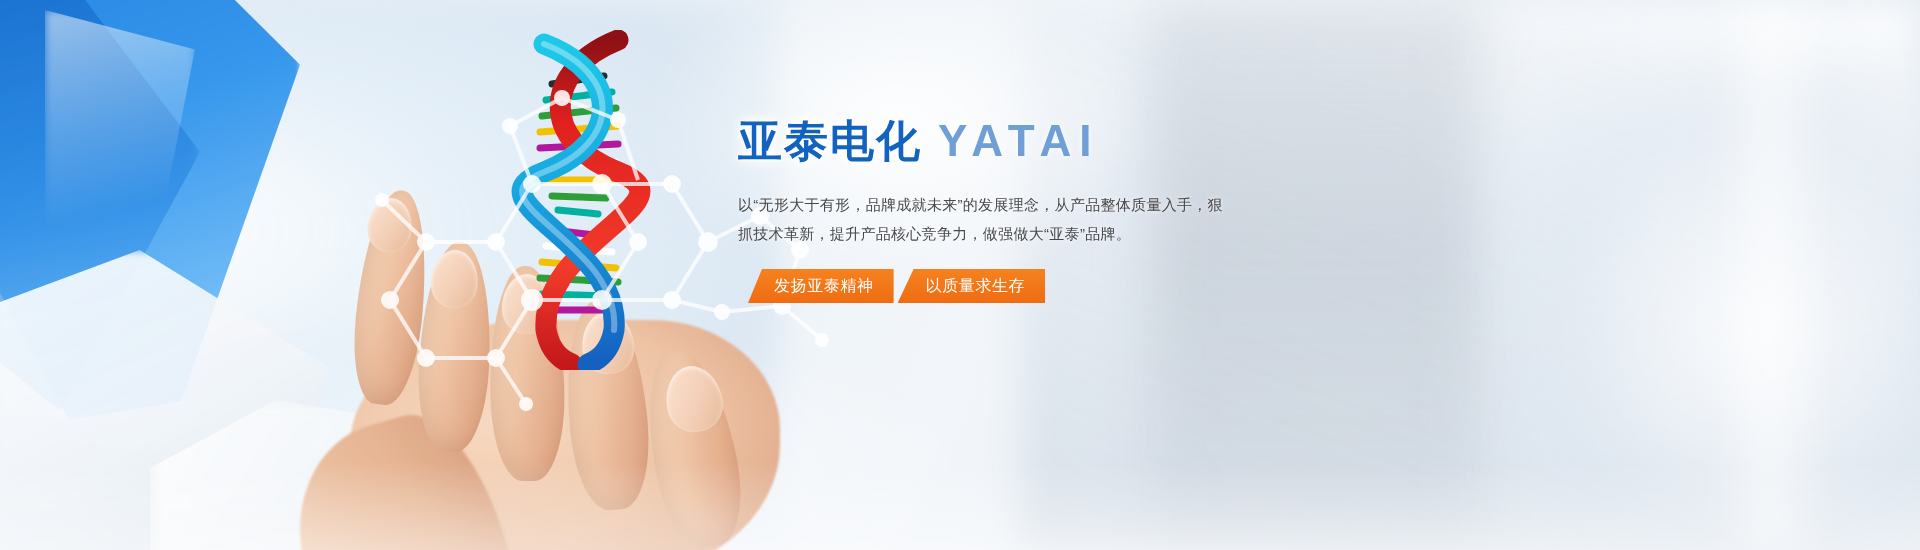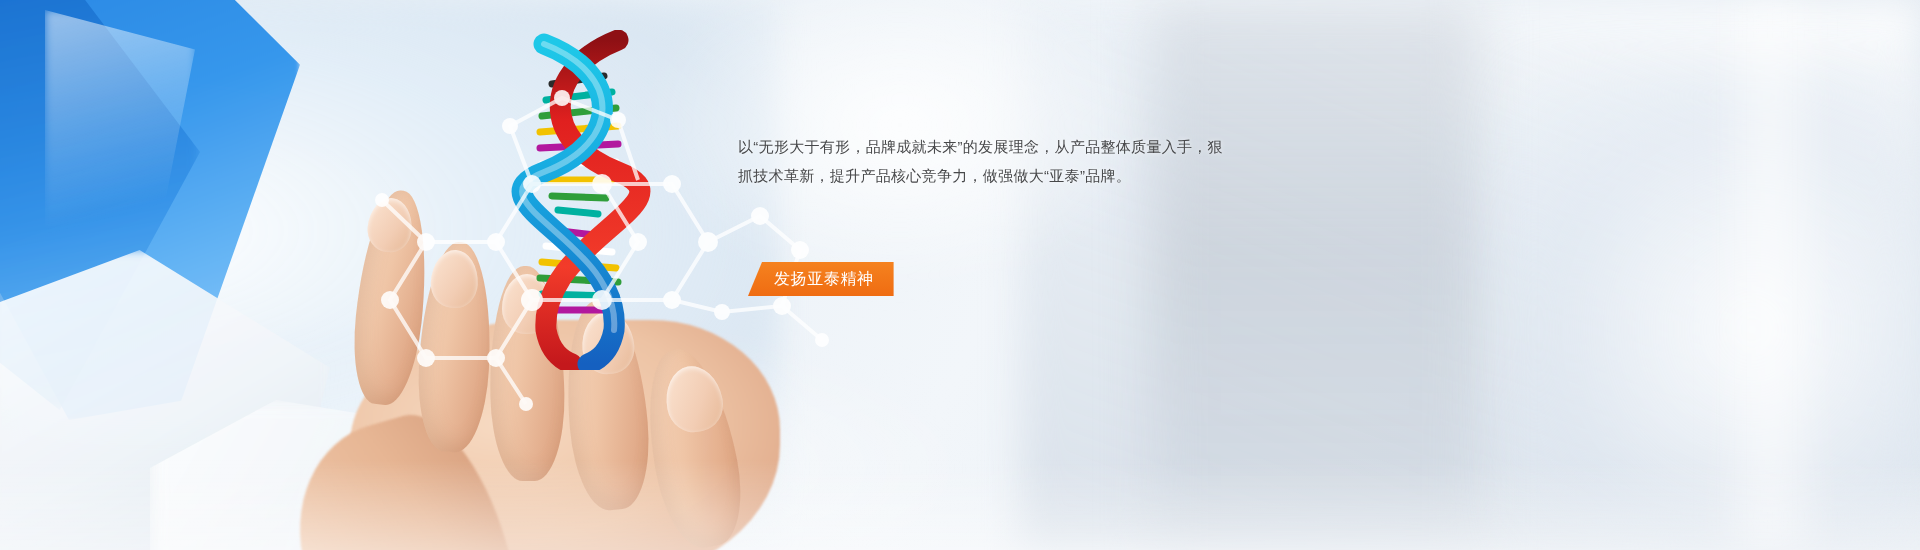--- a/index.html
+++ b/index.html
@@ -79,21 +79,21 @@
 
   .title { font-size:44px; line-height:58px; white-space:nowrap; }
   .title .cn { color:#1263c0; font-weight:bold; letter-spacing:2px;
                text-shadow:0 0 7px #fff, 0 0 12px #fff, 0 0 16px rgba(255,255,255,.9), 1px 1px 0 #fff, -1px -1px 0 #fff; }
   .title .en { color:#6f9fd4; font-weight:bold; letter-spacing:8px; margin-left:16px;
                text-shadow:0 0 6px rgba(255,255,255,.8); }
 
   .desc { margin-top:20px; width:500px; font-size:15px; line-height:29px; color:#47484a;
           letter-spacing:.3px; text-shadow:0 0 5px rgba(255,255,255,.85); }
 
-  .tags { position:absolute; left:748px; top:262px; display:flex; height:48px; }
+  .tags { position:absolute; left:748px; top:262px; display:flex; align-items:center; height:48px; }
   .tag { position:relative; height:34px; display:flex; align-items:center; justify-content:center;
          color:#fff; font-size:16px; letter-spacing:.6px; padding:0 20px;
          background:linear-gradient(180deg,#f5821f 0%,#ef6c12 100%);
          box-shadow:0 1px 3px rgba(120,60,10,.22); }
   .tag.t1 { clip-path:polygon(14px 0, 100% 0, 100% 100%, 0 100%); padding-left:26px; }
   .tag.t2 { clip-path:polygon(16px 0, 100% 0, 100% 100%, 0 100%); margin-left:4px; padding-left:28px; }
   .tag.t3 { clip-path:polygon(16px 0, 100% 0, calc(100% - 16px) 100%, 0 100%); margin-left:4px; padding-left:28px; padding-right:30px; }
 
   
   .bottom-fade { position:absolute; left:0; bottom:0; width:100%; height:90px;
@@ -220,22 +220,28 @@
         <circle cx="196" cy="314" r="7"></circle>
           <circle cx="492" cy="250" r="7"></circle>
       </g>
     </svg>
   </div>
 
   <div class="right-vglass"></div>
   <div class="bottom-fade"></div>
 
   <div class="content">
+    <div class="title">
+      <span class="cn">亚泰电化</span><span class="en">YATAI</span>
+    </div>
     <div class="desc">以“无形大于有形，品牌成就未来”的发展理念，从产品整体质量入手，狠抓技术革新，提升产品核心竞争力，做强做大“亚泰”品牌。</div>
   </div>
 
   <div class="tags">
     <div class="tag t1">
       <span>发扬亚泰精神</span>
     </div>
+    <div class="tag t2">
+      <span>以质量求生存</span>
+    </div>
   </div>
 
 </div>
 
 </body></html>

